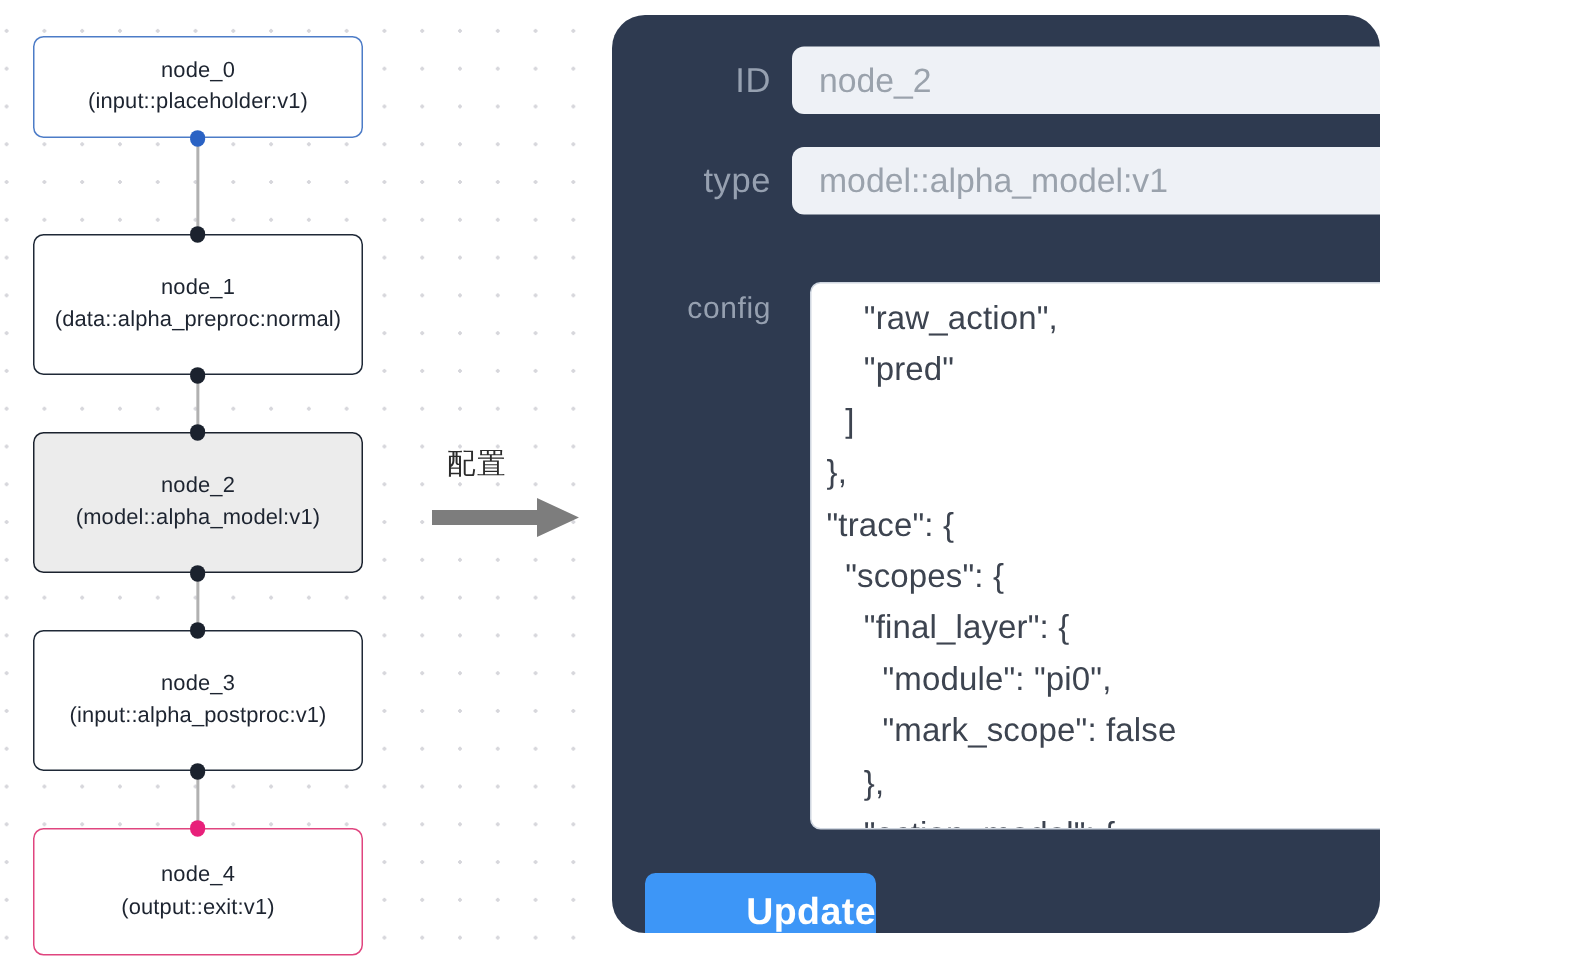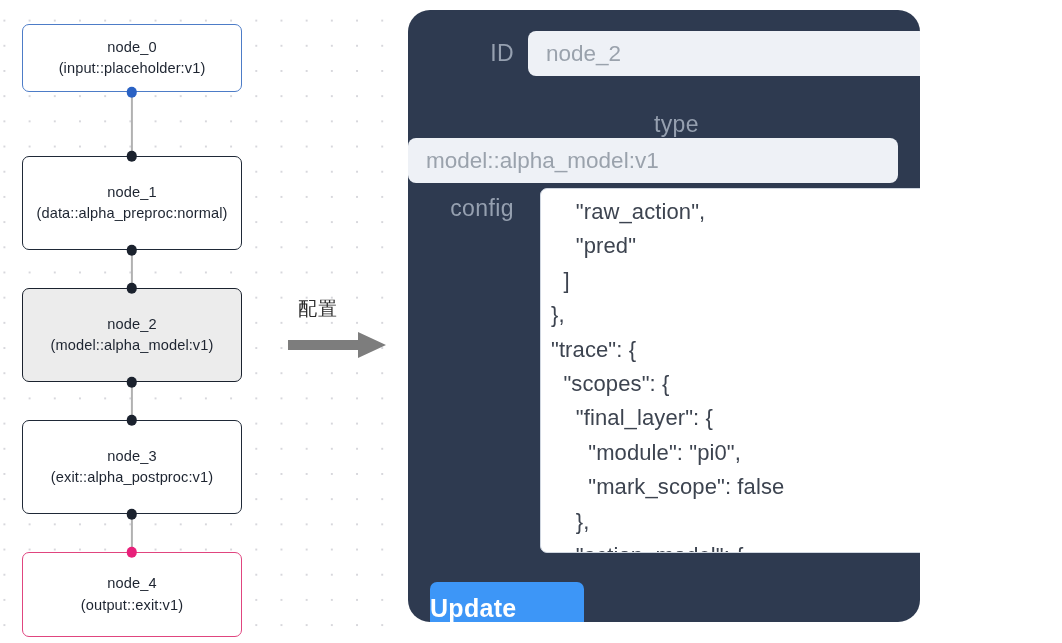--- a/index.html
+++ b/index.html
@@ -82,26 +82,26 @@
   }
   .text-input{
     background:#eef1f6;border:none;border-radius:8px;
     color:#9aa2ac;font-size:22.5px;
     padding:9px 18px;box-sizing:border-box;
     font-family:"Liberation Sans","DejaVu Sans",sans-serif;
     outline:none;
   }
   #id-row{top:21px;}
   #id-input{width:490px;height:45px;}
-  #type-row{top:101px;flex-direction:column;}
+  #type-row{top:88px;}
   #type-input{width:490px;height:45px;}
 
   #config-label{
     position:absolute;left:0;top:185px;
-    color:#96a0b0;font-size:23px;letter-spacing:.4px;
+    color:#96a0b0;font-size:20px;letter-spacing:.4px;
     width:120px;text-align:right;padding-right:14px;box-sizing:border-box;
   }
   #config-box{
     position:absolute;left:132px;top:178px;
     width:490px;height:365px;
     background:#ffffff;
     border:1px solid #cfd6e0;
     border-radius:7px;
     box-sizing:border-box;
     overflow:hidden;
@@ -130,21 +130,21 @@
   }
 
   #update-button{
     position:absolute;left:22px;top:572px;
     width:154px;height:52px;
     background:#3d96f7;
     border:none;border-radius:7px;
     color:#ffffff;font-size:25px;font-weight:bold;
     letter-spacing:.3px;
     font-family:"Liberation Sans","DejaVu Sans",sans-serif;
-    text-align:left;
+    text-align:right;
     padding:0;line-height:52px;
     cursor:pointer;
   }
 </style>
 </head>
 <body>
 
 <div id="root">
 
   <div id="canvas">
@@ -169,21 +169,21 @@
 
     <div class="node selected" style="top:288px;height:94px;">
       <span class="lbl">node_2
 (model::alpha_model:v1)</span>
     </div>
     <div class="handle" style="left:131.5px;top:288px;"></div>
     <div class="handle" style="left:131.5px;top:382px;"></div>
 
     <div class="node" style="top:420px;height:94px;">
       <span class="lbl">node_3
-(exit::alpha_postproc:v1)</span>
+(input::alpha_postproc:v1)</span>
     </div>
     <div class="handle" style="left:131.5px;top:420px;"></div>
     <div class="handle" style="left:131.5px;top:514px;"></div>
 
     <div class="node output-node" style="top:552px;height:85px;">
       <span class="lbl">node_4
 (output::exit:v1)</span>
     </div>
     <div class="handle pink" style="left:131.5px;top:552px;"></div>
   </div>

